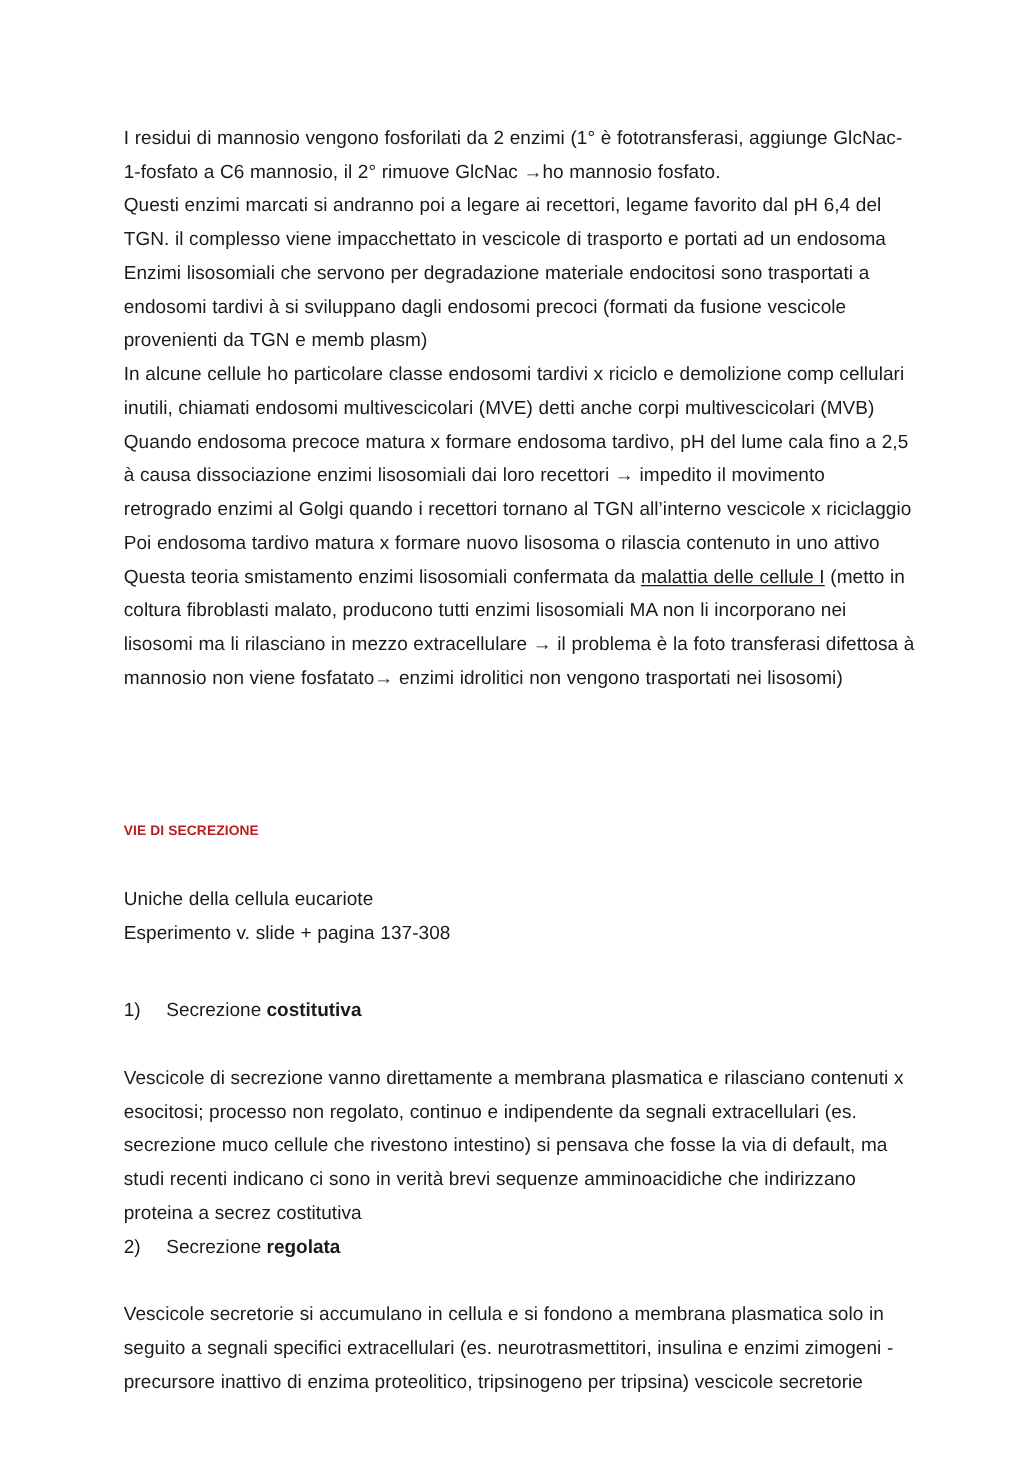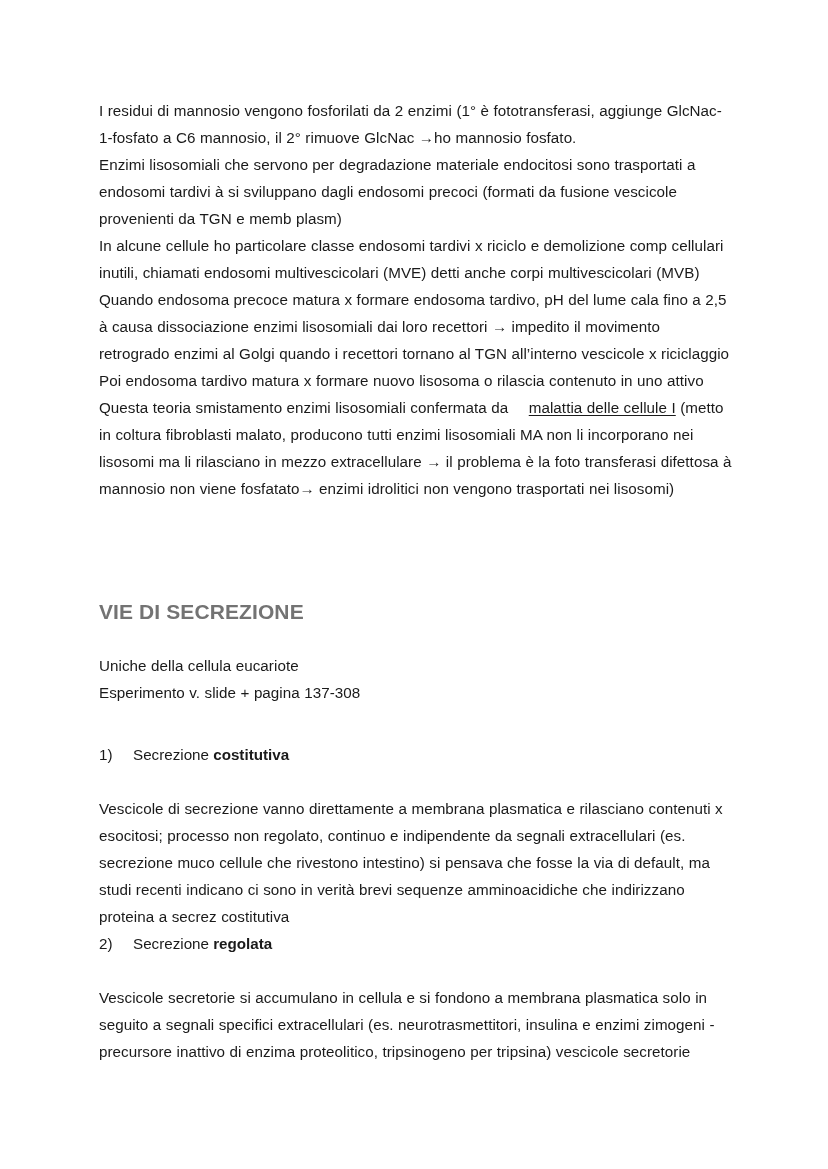--- a/index.html
+++ b/index.html
@@ -37,27 +37,27 @@
     line-height: 27px;
     letter-spacing: 0.05px;
     text-align: left;
     word-spacing: 0.2px;
     color: #1a1a1a;
   }
   .gap-para { margin-bottom: 27px; }
   .gap-big { height: 96px; }
   h2.section-heading {
     margin: 0 0 27px 0;
-    font-size: 21px;
+    font-size: 11px;
     line-height: 27px;
     font-weight: bold;
     letter-spacing: 0.1px;
-    color: #737373;
+    color: #b91c1c;
   }
-  .u { text-decoration: underline; text-underline-offset: 2px; margin-left: 16px; }
+  .u { text-decoration: underline; text-underline-offset: 2px; }
   .b { font-weight: bold; margin-top: 32px; }
   .list-item {
     display: flex;
     font-size: 15.2px;
     line-height: 27px;
     margin: 0 0 27px 0;
   }
   .list-num {
     width: 34px;
     flex: 0 0 34px;
@@ -66,20 +66,21 @@
   .list-text { flex: 1 1 auto; }
 </style>
 </head>
 <body>
 
 <div class="page">
   <div class="content">
 
     <p class="para gap-para">I residui di mannosio vengono fosforilati da 2 enzimi (1° è fototransferasi, aggiunge GlcNac-1-fosfato a C6 mannosio, il 2° rimuove GlcNac →ho mannosio fosfato.</p>
 
+    <p class="para gap-para">Questi enzimi marcati si andranno poi a legare ai recettori, legame favorito dal pH 6,4 del TGN. il complesso viene impacchettato in vescicole di trasporto e portati ad un endosoma</p>
 
     <p class="para gap-para">Enzimi lisosomiali che servono per degradazione materiale endocitosi sono trasportati a endosomi tardivi à si sviluppano dagli endosomi precoci (formati da fusione vescicole provenienti da TGN e memb plasm)</p>
 
     <p class="para gap-para">In alcune cellule ho particolare classe endosomi tardivi x riciclo e demolizione comp cellulari inutili, chiamati endosomi multivescicolari (MVE) detti anche corpi multivescicolari (MVB)</p>
 
     <p class="para gap-para">Quando endosoma precoce matura x formare endosoma tardivo, pH del lume cala fino a 2,5 à causa dissociazione enzimi lisosomiali dai loro recettori → impedito il movimento retrogrado enzimi al Golgi quando i recettori tornano al TGN all’interno vescicole x riciclaggio</p>
 
     <p class="para gap-para">Poi endosoma tardivo matura x formare nuovo lisosoma o rilascia contenuto in uno attivo</p>
 
     <p class="para"><span>Questa teoria smistamento enzimi lisosomiali confermata da </span><span class="u">malattia delle cellule I</span><span> (metto in coltura fibroblasti malato, producono tutti enzimi lisosomiali MA non li incorporano nei lisosomi ma li rilasciano in mezzo extracellulare →  il problema è la foto transferasi difettosa à mannosio non viene fosfatato→ enzimi idrolitici non vengono trasportati nei lisosomi)</span></p>

